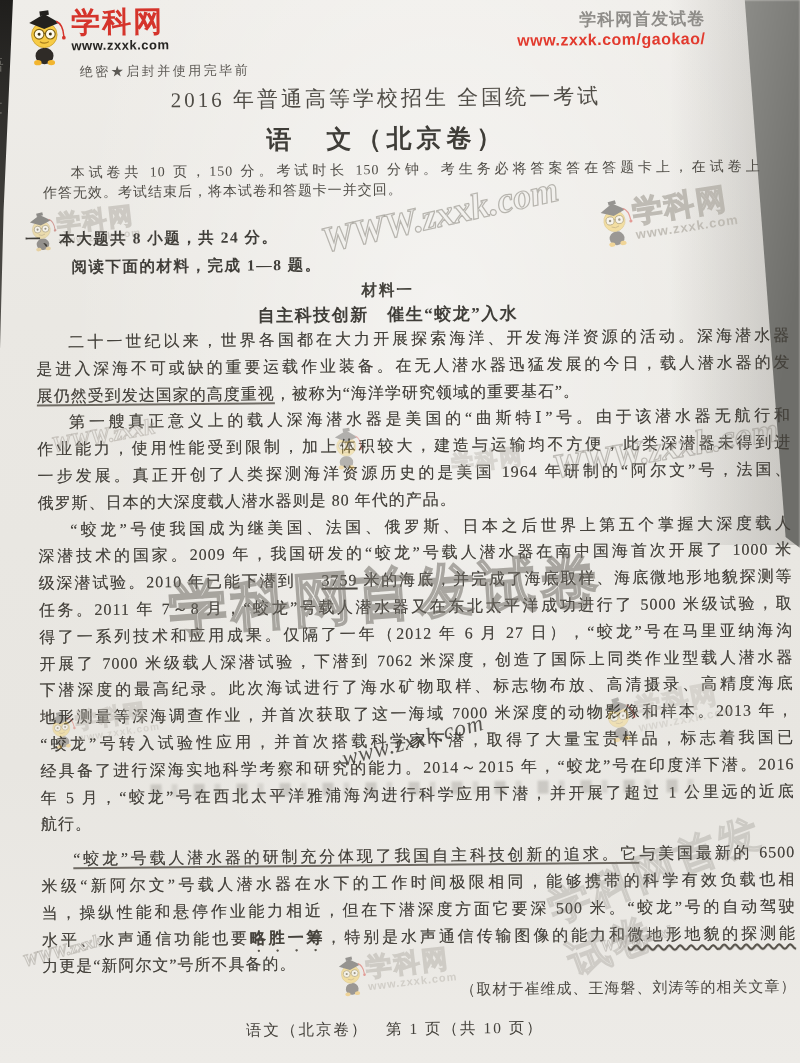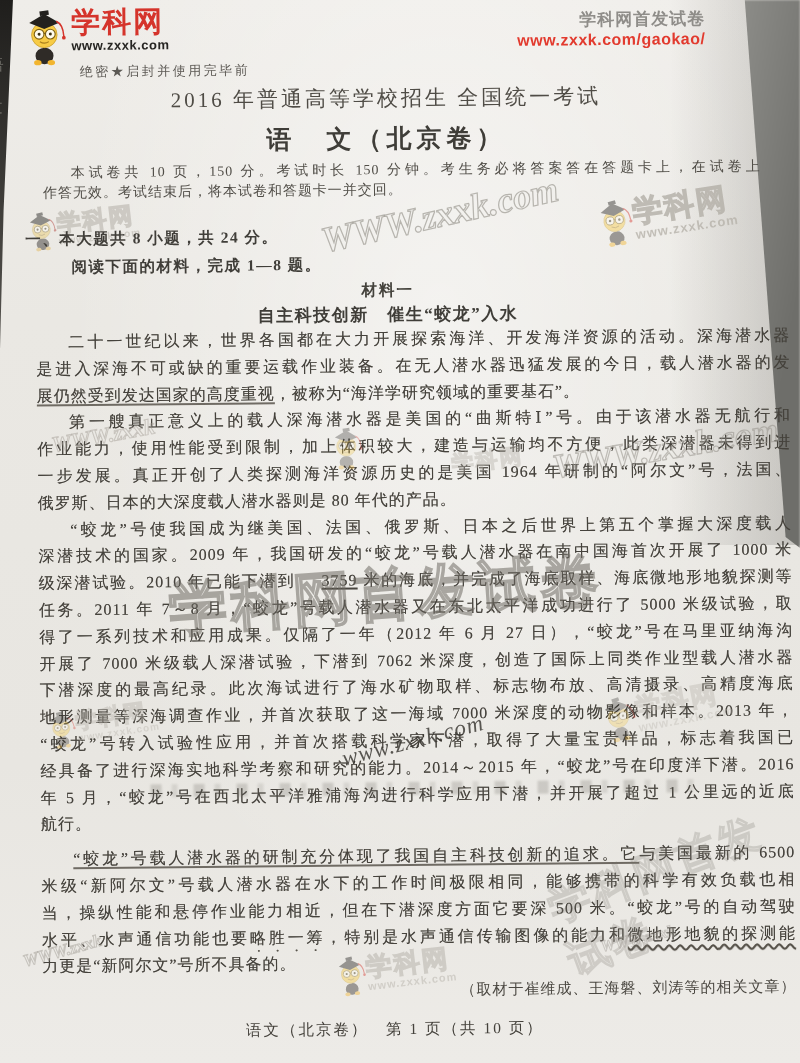--- a/index.html
+++ b/index.html
@@ -59,21 +59,21 @@
   .bodytext{position:absolute;left:38px;top:326px;width:754px;font-size:16px;color:#45423c;letter-spacing:1px;
             text-shadow:0 0 .6px rgba(69,66,60,.55);}
   .bl{height:26.8px;line-height:26.8px;text-align:justify;text-align-last:justify;white-space:nowrap;}
   .bl.short{text-align-last:left;}
   .bl.indent{text-indent:2em;}
   .gap{margin-top:8px;}
   .u-pen{background:linear-gradient(rgba(80,75,67,.8),rgba(80,75,67,.8)) left 100%/100% 2px no-repeat;padding-bottom:2px;}
   .u-num{background:linear-gradient(rgba(55,51,45,.9),rgba(55,51,45,.9)) left 100%/100% 2.5px no-repeat;padding-bottom:1px;margin-left:20px;}
   .u-wavy{text-decoration:underline wavy rgba(75,70,62,.85);text-decoration-thickness:1.6px;text-underline-offset:5px;}
   .em-dots{text-emphasis:filled dot rgba(80,75,66,.85);-webkit-text-emphasis:filled dot rgba(80,75,66,.85);
-           text-emphasis-position:under right;-webkit-text-emphasis-position:under;}
+           text-emphasis-position:under right;font-weight:bold;-webkit-text-emphasis-position:under;}
 
   .attribution{position:absolute;left:0;top:981px;width:792px;text-align:right;font-size:15px;letter-spacing:1px;color:#4a4741;}
   .footer{position:absolute;left:0;top:1019px;width:780px;text-align:center;font-size:15.5px;letter-spacing:2px;color:#45423c;}
 
   
   .outline{color:transparent;-webkit-text-stroke:1px #aba79f;font-weight:bold;}
   .wm{position:absolute;pointer-events:none;}
   .wm-logo{display:flex;align-items:center;}
   .wm-logo .mascot{opacity:.85;}
   .wm-xkw{font-family:"Liberation Sans",sans-serif;font-weight:bold;letter-spacing:2px;color:transparent;-webkit-text-stroke:1.2px #b3afa7;line-height:1;}

